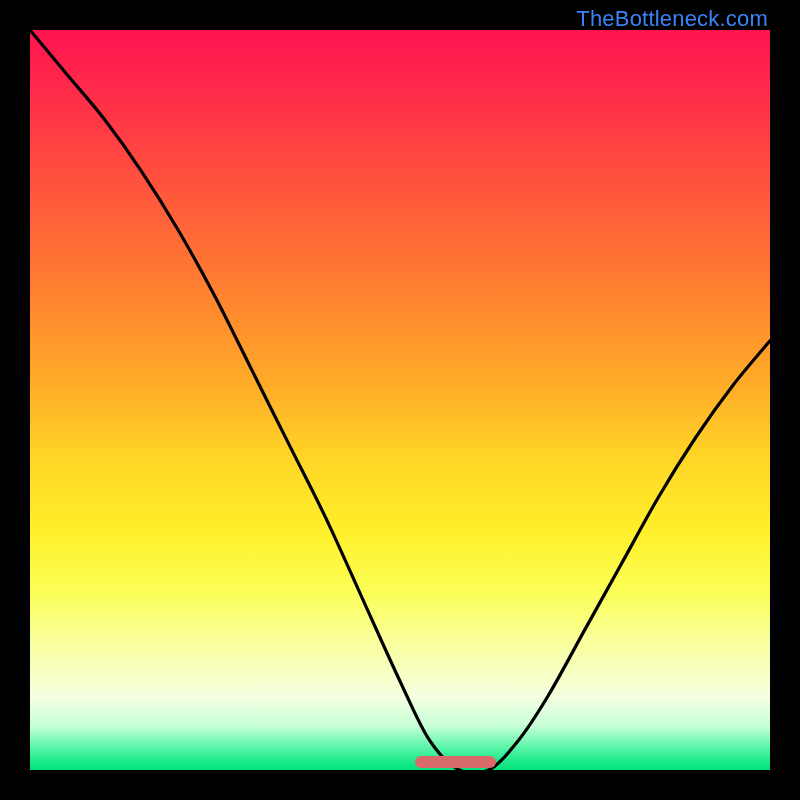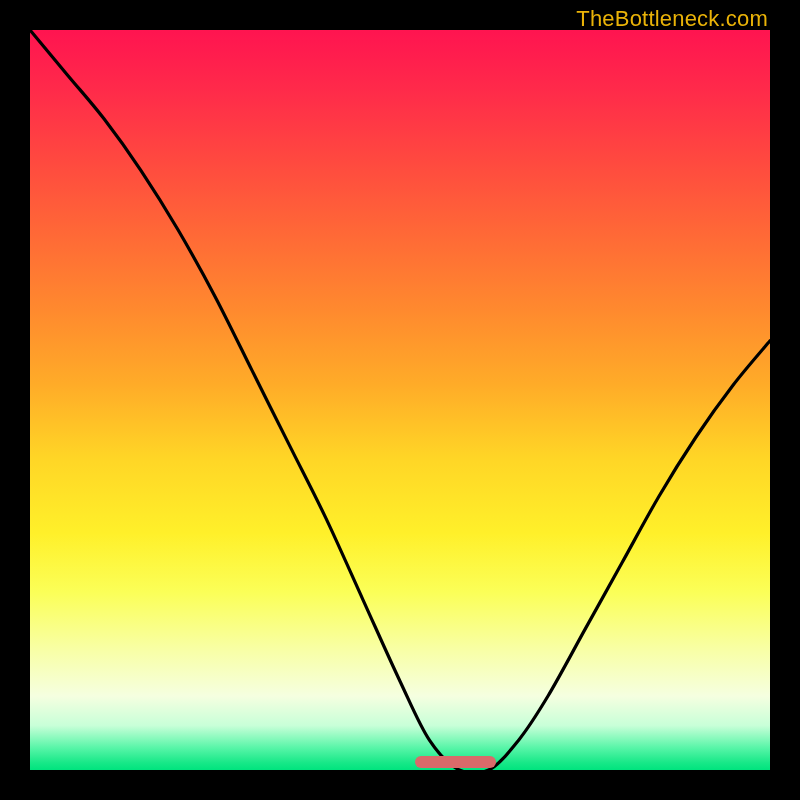--- a/index.html
+++ b/index.html
@@ -40,21 +40,21 @@
       #c8ffd8 94%,
       #58f5a8 97%,
       #18e888 99%,
       #00e47e 100%
     );
   }
   .watermark {
     position: absolute;
     top: 6px;
     right: 32px;
-    color: #eab308;
+    color: #3b82f6;
     font-size: 22px;
     letter-spacing: 0.2px;
     user-select: none;
   }
   svg.curve {
     position: absolute;
     left: 0;
     top: 0;
     width: 740px;
     height: 740px;

